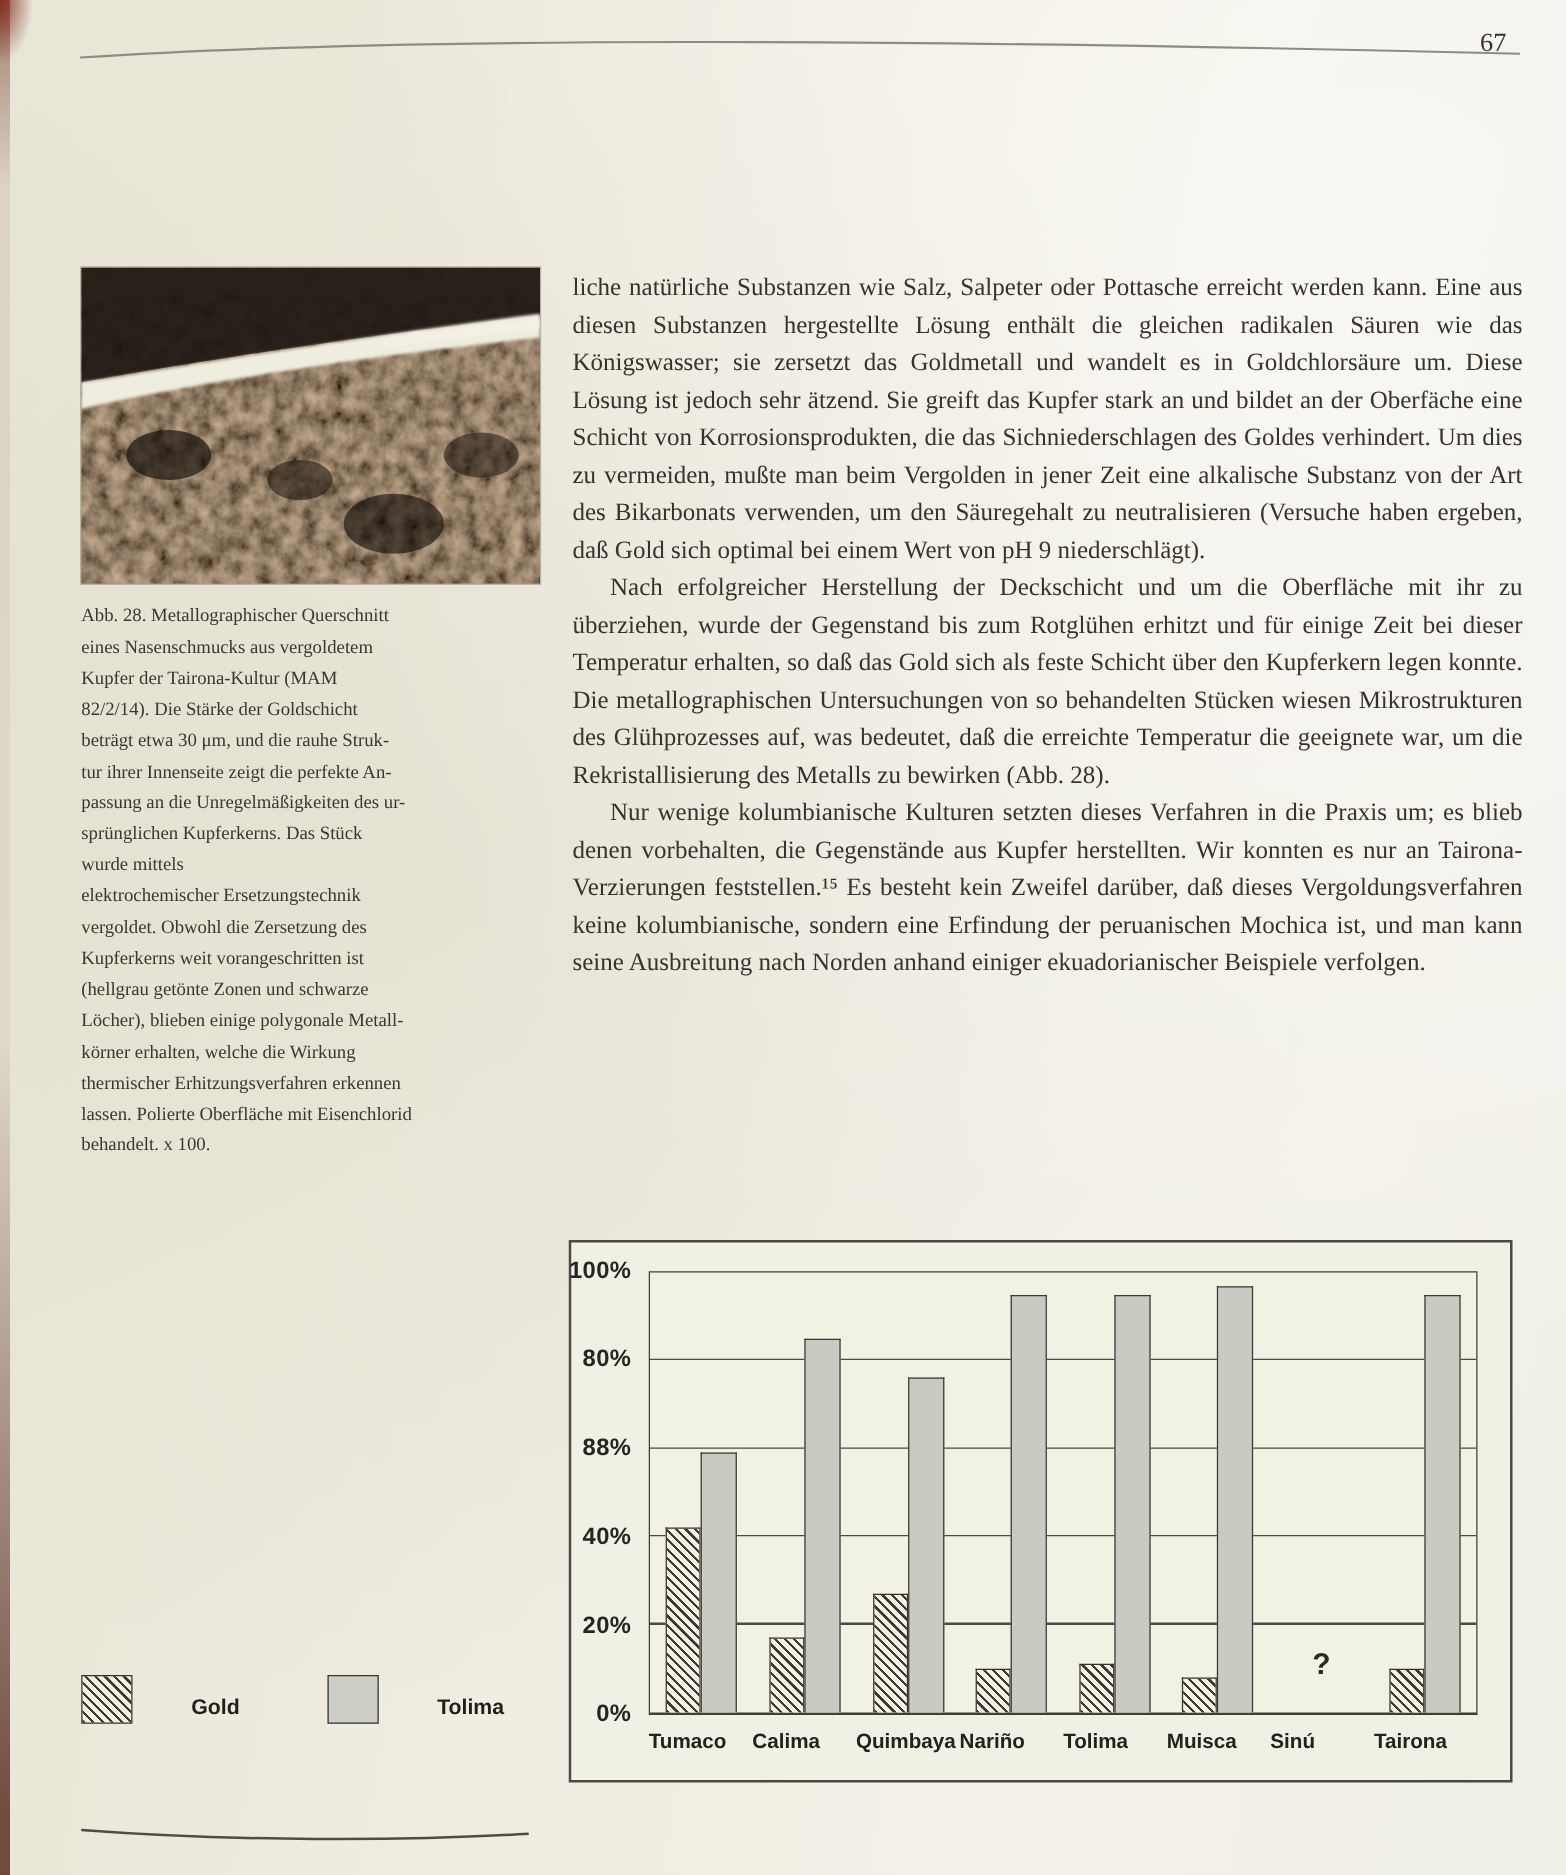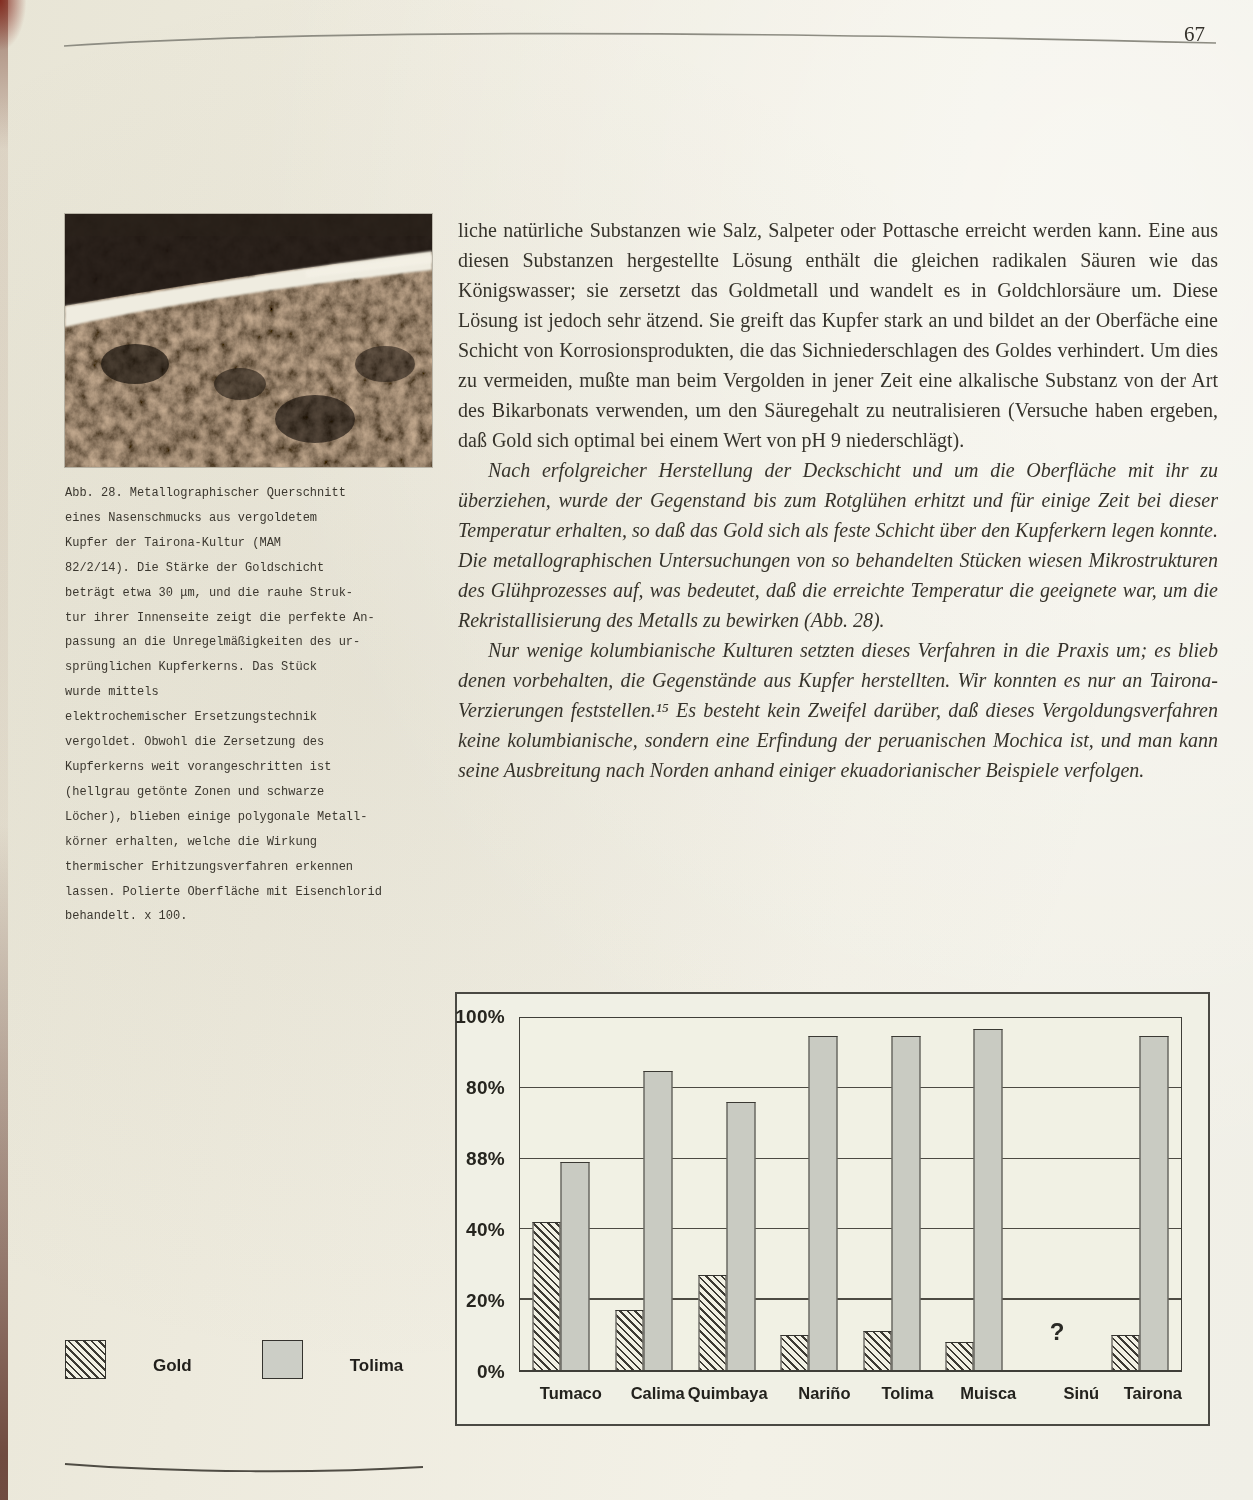--- a/index.html
+++ b/index.html
@@ -22,38 +22,38 @@
     background:radial-gradient(ellipse at 0% 0%, rgba(125,30,18,0.85), rgba(125,30,18,0) 72%); }
 
   .top-rule { position:absolute; left:62px; top:26px; }
   .page-number { position:absolute; top:22px; right:48px; font-size:21px; color:#35322c; }
 
   
   .photo { position:absolute; left:65px; top:214px; width:367px; height:253px;
     box-shadow:0 0 0 1px rgba(40,30,20,0.25); overflow:hidden; }
 
   .caption { position:absolute; left:65px; width:382px;
-    font-size:12px; line-height:24.9px; color:#3b372f; white-space:pre-line;font-family:Liberation Mono, monospace; }
+    font-size:15px; line-height:24.9px; color:#3b372f; white-space:pre-line; }
   .cap28 { top:481px; }
   .cap29 { top:991px; line-height:26px; }
 
   .legend { position:absolute; left:65px; top:1340px; display:flex; align-items:flex-end;
     font-family:"Liberation Sans", sans-serif; font-weight:bold; font-size:17px; color:#211f1b;gap:40px; }
   .swatch { width:41px; height:39px; border:1.8px solid #34332e; }
   .swatch.gold-swatch { background-color:#f2f1e4;
     background-image:repeating-linear-gradient(45deg,#3c3a33 0,#3c3a33 1.8px,rgba(0,0,0,0) 1.8px,rgba(0,0,0,0) 5.4px); }
   .swatch.tumbaga-swatch { background:#cccec6; margin-left:30px; }
   .legend .lab { margin-left:7px; padding-bottom:3px; }
 
   .bottom-rule { position:absolute; left:63px; top:1460px; }
 
   
   .bodytext { position:absolute; left:458px; top:215px; width:760px;
     font-size:20px; line-height:30px; text-align:justify; color:#36332b; }
-  .bodytext p.indent { text-indent:30px;font-style:italic; }
+  .bodytext p.indent { text-indent:30px; }
 
   
   .figure { position:absolute; left:455px; top:992px; width:755px; height:434px;
     border:2px solid #4a4943; background:#f0f0e5; }
   .ylabels { position:absolute; left:0; top:23px; width:55px; height:355px;
     font-family:"Liberation Sans", sans-serif; font-weight:bold; font-size:19px; color:#26251f; }
   .ytick { position:absolute; right:7px; transform:translateY(-50%); letter-spacing:0.3px; }
   .plot { position:absolute; left:62px; top:23px; width:663px; height:355px;
     border:1.6px solid #3f3e38; border-bottom-width:2.4px; background:#f1f1e4;
     display:flex; align-items:flex-end; }
@@ -62,21 +62,21 @@
   .pair { position:absolute; bottom:0; left:50%; transform:translateX(-50%);
     height:100%; display:flex; align-items:flex-end; }
   .bar { box-sizing:border-box; }
   .bar.gold { width:28px; background-color:#f2f1e4; border:1.6px solid #34332e; border-bottom:none;
     background-image:repeating-linear-gradient(45deg,#3c3a33 0,#3c3a33 1.8px,rgba(0,0,0,0) 1.8px,rgba(0,0,0,0) 5.4px); }
   .bar.tumbaga { width:29px; background:#c9cbc2; border:1.6px solid #3a3933; border-bottom:none; }
   .qmark { position:absolute; bottom:24px; left:50%; transform:translateX(-50%);
     font-family:"Liberation Sans", sans-serif; font-weight:bold; font-size:24px; color:#2a2a25; }
   .xlabels { position:absolute; left:62px; top:390px; width:663px; display:flex;
     font-family:"Liberation Sans", sans-serif; font-weight:bold; font-size:16.5px; color:#23221d; }
-  .xlab { flex:1; text-align:right; }
+  .xlab { flex:1; text-align:left; }
 </style>
 </head>
 <body>
 
 <div class="page">
 
   <div class="book-edge"></div>
   <div class="corner-mark"></div>
 
   <svg class="top-rule" width="1156" height="26">

